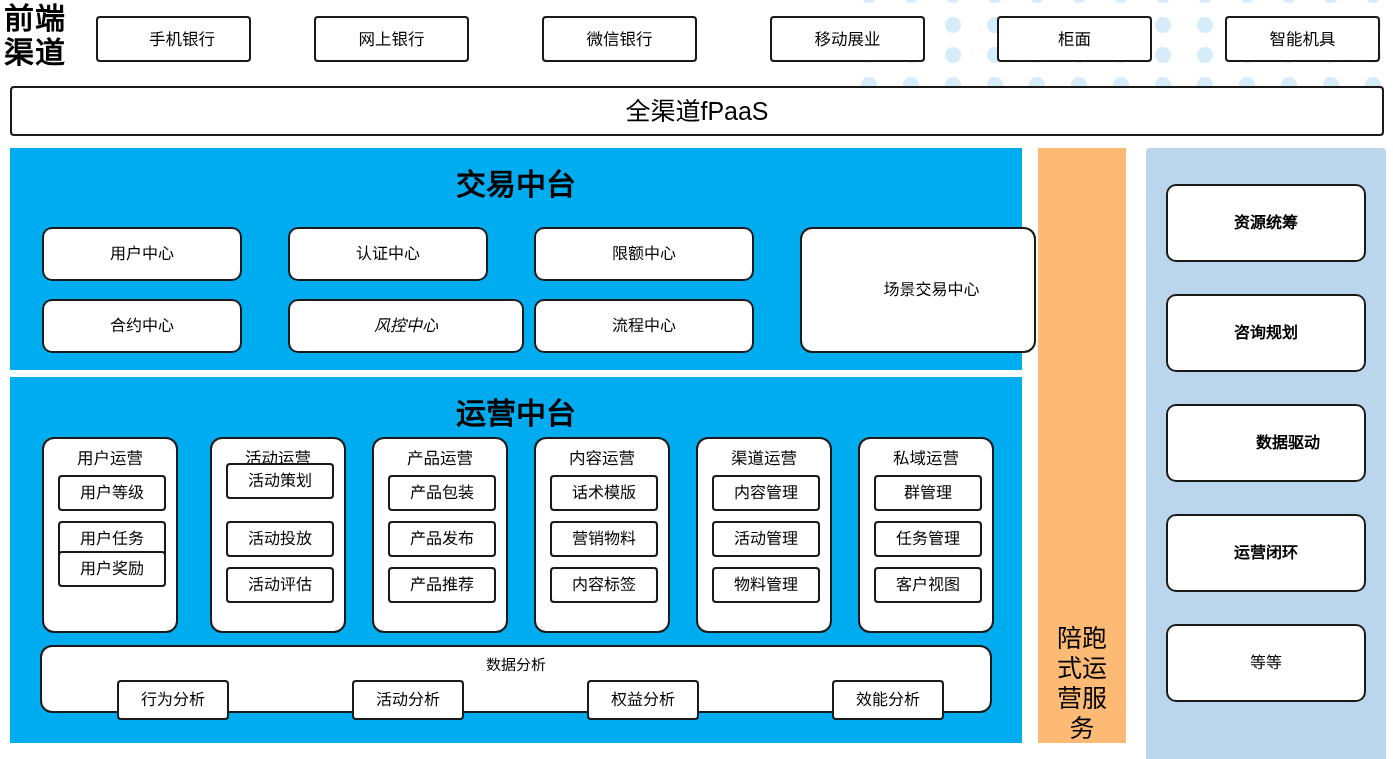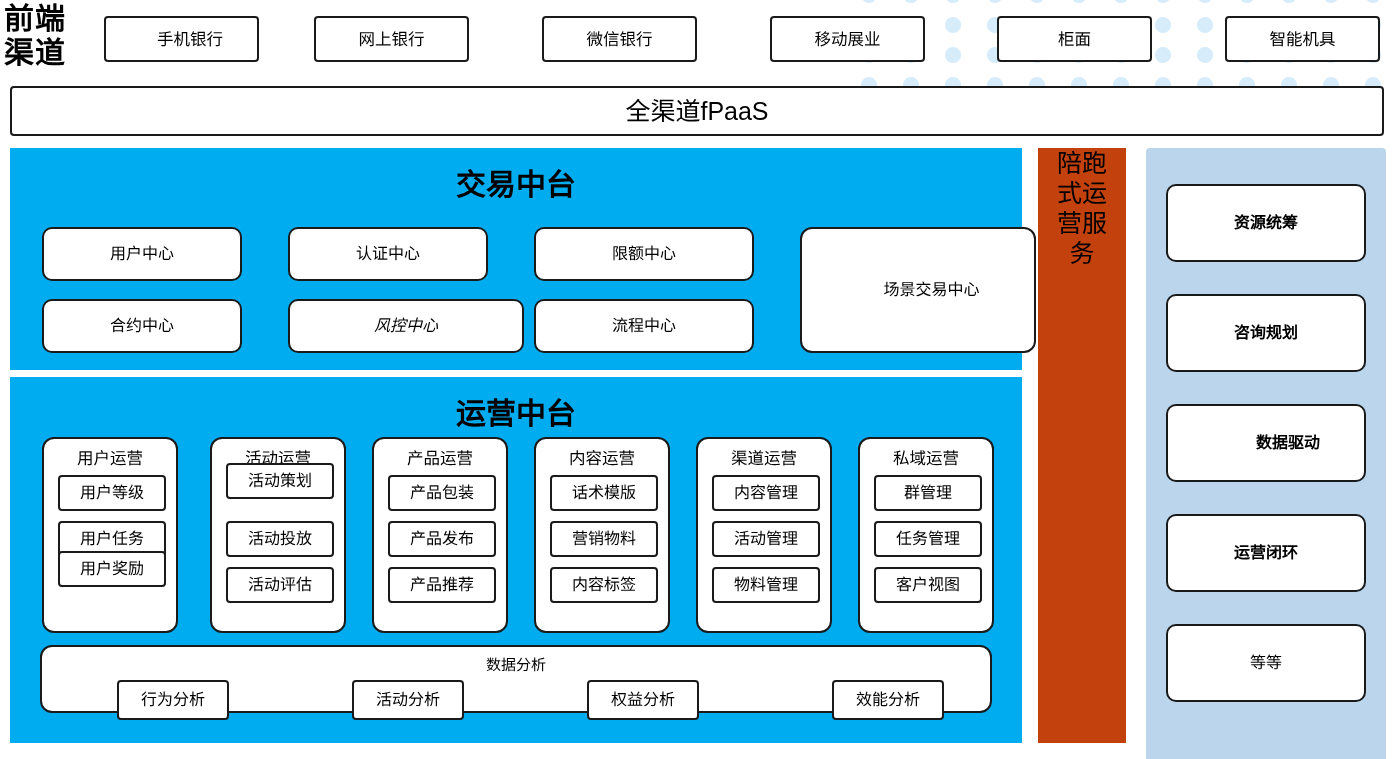--- a/index.html
+++ b/index.html
@@ -172,23 +172,23 @@
     font-size: 16px;
   }
 
   
   #accompany-col {
     position: absolute;
     left: 1038px;
     top: 148px;
     width: 88px;
     height: 595px;
-    background: #c2410c;
+    background: #fdba74;
     display: flex;
-    align-items: flex-start;
+    align-items: flex-end;
     justify-content: center;
   }
   #accompany-text {
     font-size: 25px;
     line-height: 30px;
     text-align: center;
     width: 64px;
     letter-spacing: 0px;
   }
 
@@ -218,21 +218,21 @@
 <div id="canvas">
 
   <div id="dot-wash"></div>
 
   <div id="front-label">
     <div>前端</div>
     <div>渠道</div>
   </div>
 
   <div id="channel-row">
-      <div class="channel-box bx r4" style="left: 104px; padding-left: 17px;">手机银行</div>
+      <div class="channel-box bx r4" style="left: 96px; padding-left: 17px;">手机银行</div>
       <div class="channel-box bx r4" style="left: 314px;">网上银行</div>
       <div class="channel-box bx r4" style="left: 542px;">微信银行</div>
       <div class="channel-box bx r4" style="left: 770px;">移动展业</div>
       <div class="channel-box bx r4" style="left: 997px;">柜面</div>
       <div class="channel-box bx r4" style="left: 1225px;">智能机具</div>
     </div>
 
   <div id="fpaas-bar" class="bx r4">全渠道fPaaS</div>
 
   <div id="trade-platform" class="platform">

